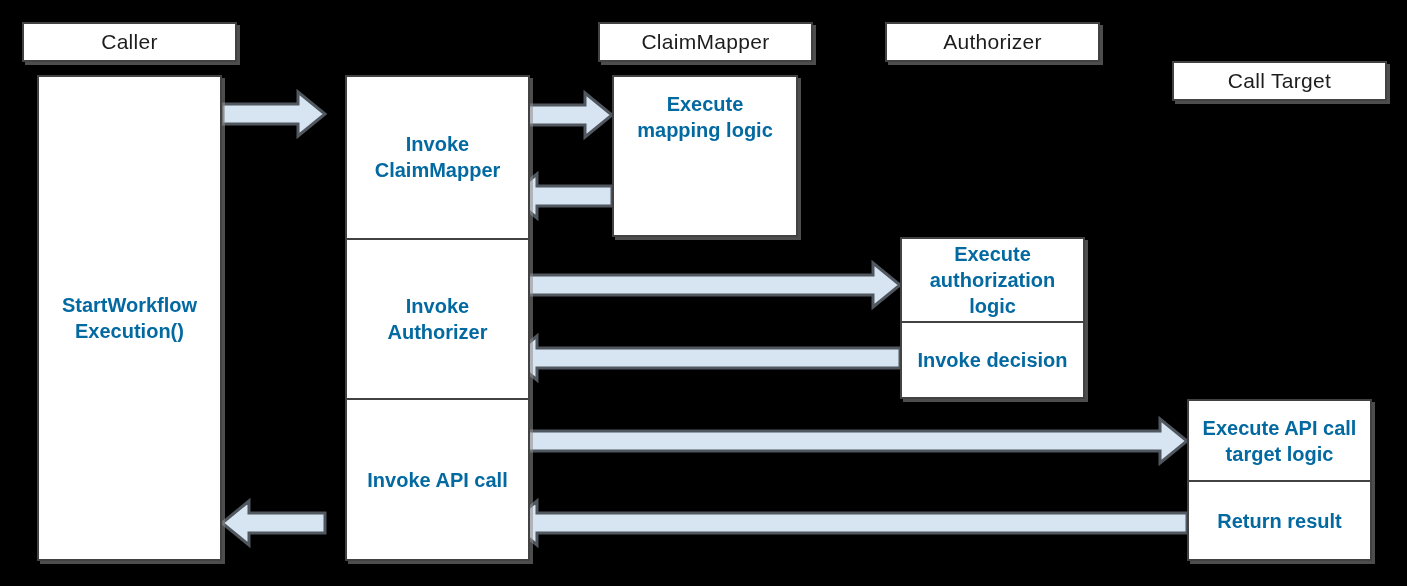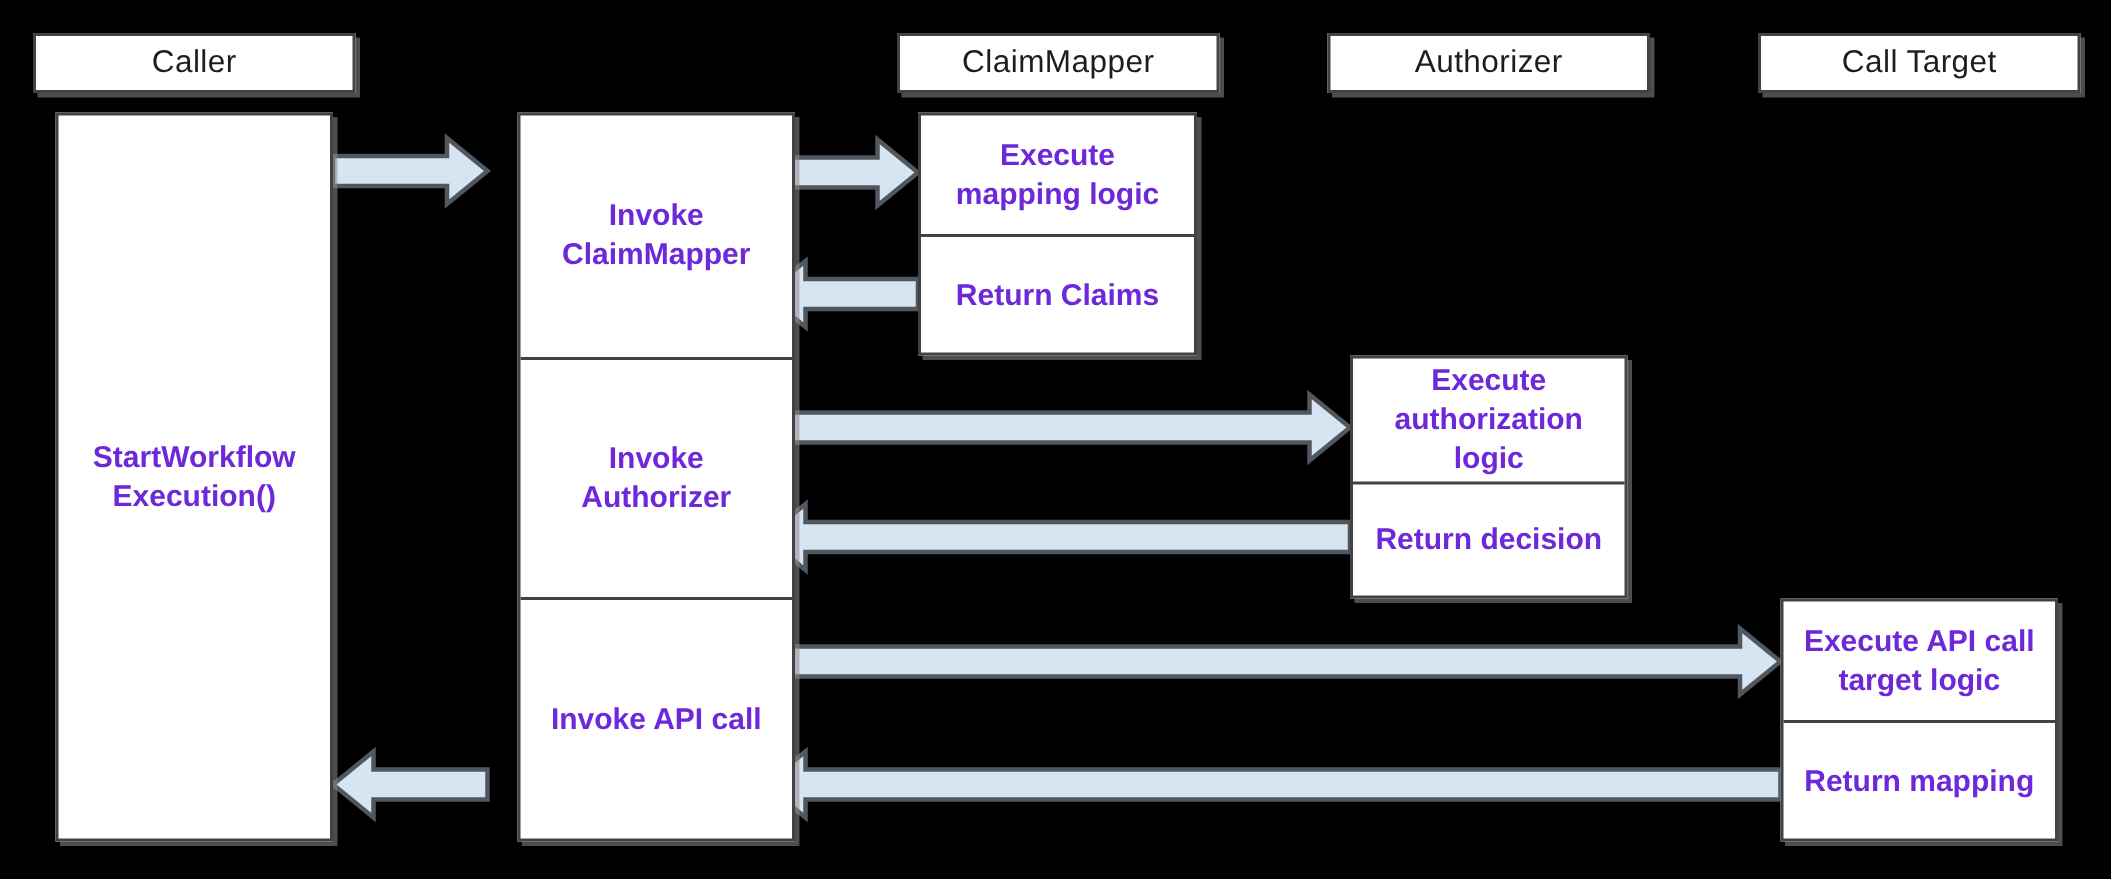--- a/index.html
+++ b/index.html
@@ -18,30 +18,30 @@
   .col{
     position:absolute;box-sizing:border-box;background:var(--box-bg,#fff);
     border:2px solid var(--box-border,#424242);
     box-shadow:3px 3px 0 rgba(140,140,140,.55);
     display:grid;z-index:1;
   }
   .col.rows-3{grid-template-rows:1fr 1fr 1fr;}
   .col.rows-2{grid-template-rows:1fr 1fr;}
   .step{
     display:flex;align-items:center;justify-content:center;text-align:center;
-    font-weight:bold;font-size:20px;line-height:1.3;color:#6d28d9;
+    font-weight:bold;font-size:20px;line-height:1.3;color:#0369a1;
     white-space:pre-line;padding:2px 6px;box-sizing:border-box;
   }
   .step + .step{border-top:2px solid var(--box-border,#424242);}
   
   #hdr-caller{left:22px;width:215px;}
   #hdr-frontend{left:310px;width:215px;}
   #hdr-claimmapper{left:598px;width:215px;}
   #hdr-authorizer{left:885px;width:215px;}
-  #hdr-calltarget{left:1172px;width:215px;}
+  #hdr-calltarget{left:1172px;width:215px;margin-top:39px;}
   #col-caller{left:37px;top:75px;width:185px;height:486px;}
   #col-frontend{left:325px;top:75px;width:185px;height:486px;margin-left:20px;}
   #col-claimmapper{left:612px;top:75px;width:186px;height:162px;}
   #col-authorizer{left:900px;top:237px;width:185px;height:162px;}
   #col-calltarget{left:1187px;top:399px;width:185px;height:162px;}
 </style>
 </head>
 <body>
 
 <div class="stage" style="--bg: #000000; --box-bg: #ffffff; --box-border: #424242;">
@@ -79,29 +79,28 @@
     <div class="step">Invoke
 ClaimMapper</div>
     <div class="step">Invoke
 Authorizer</div>
     <div class="step">Invoke API call</div>
   </div>
 
   <div class="col rows-2" id="col-claimmapper">
     <div class="step">Execute
 mapping logic</div>
-    <div class="step">Return Claims</div>
   </div>
 
   <div class="col rows-2" id="col-authorizer">
     <div class="step">Execute
 authorization
 logic</div>
-    <div class="step">Return decision</div>
+    <div class="step">Invoke decision</div>
   </div>
 
   <div class="col rows-2" id="col-calltarget">
     <div class="step">Execute API call
 target logic</div>
-    <div class="step">Return mapping</div>
+    <div class="step">Return result</div>
   </div>
 
 </div>
 
 </body></html>

